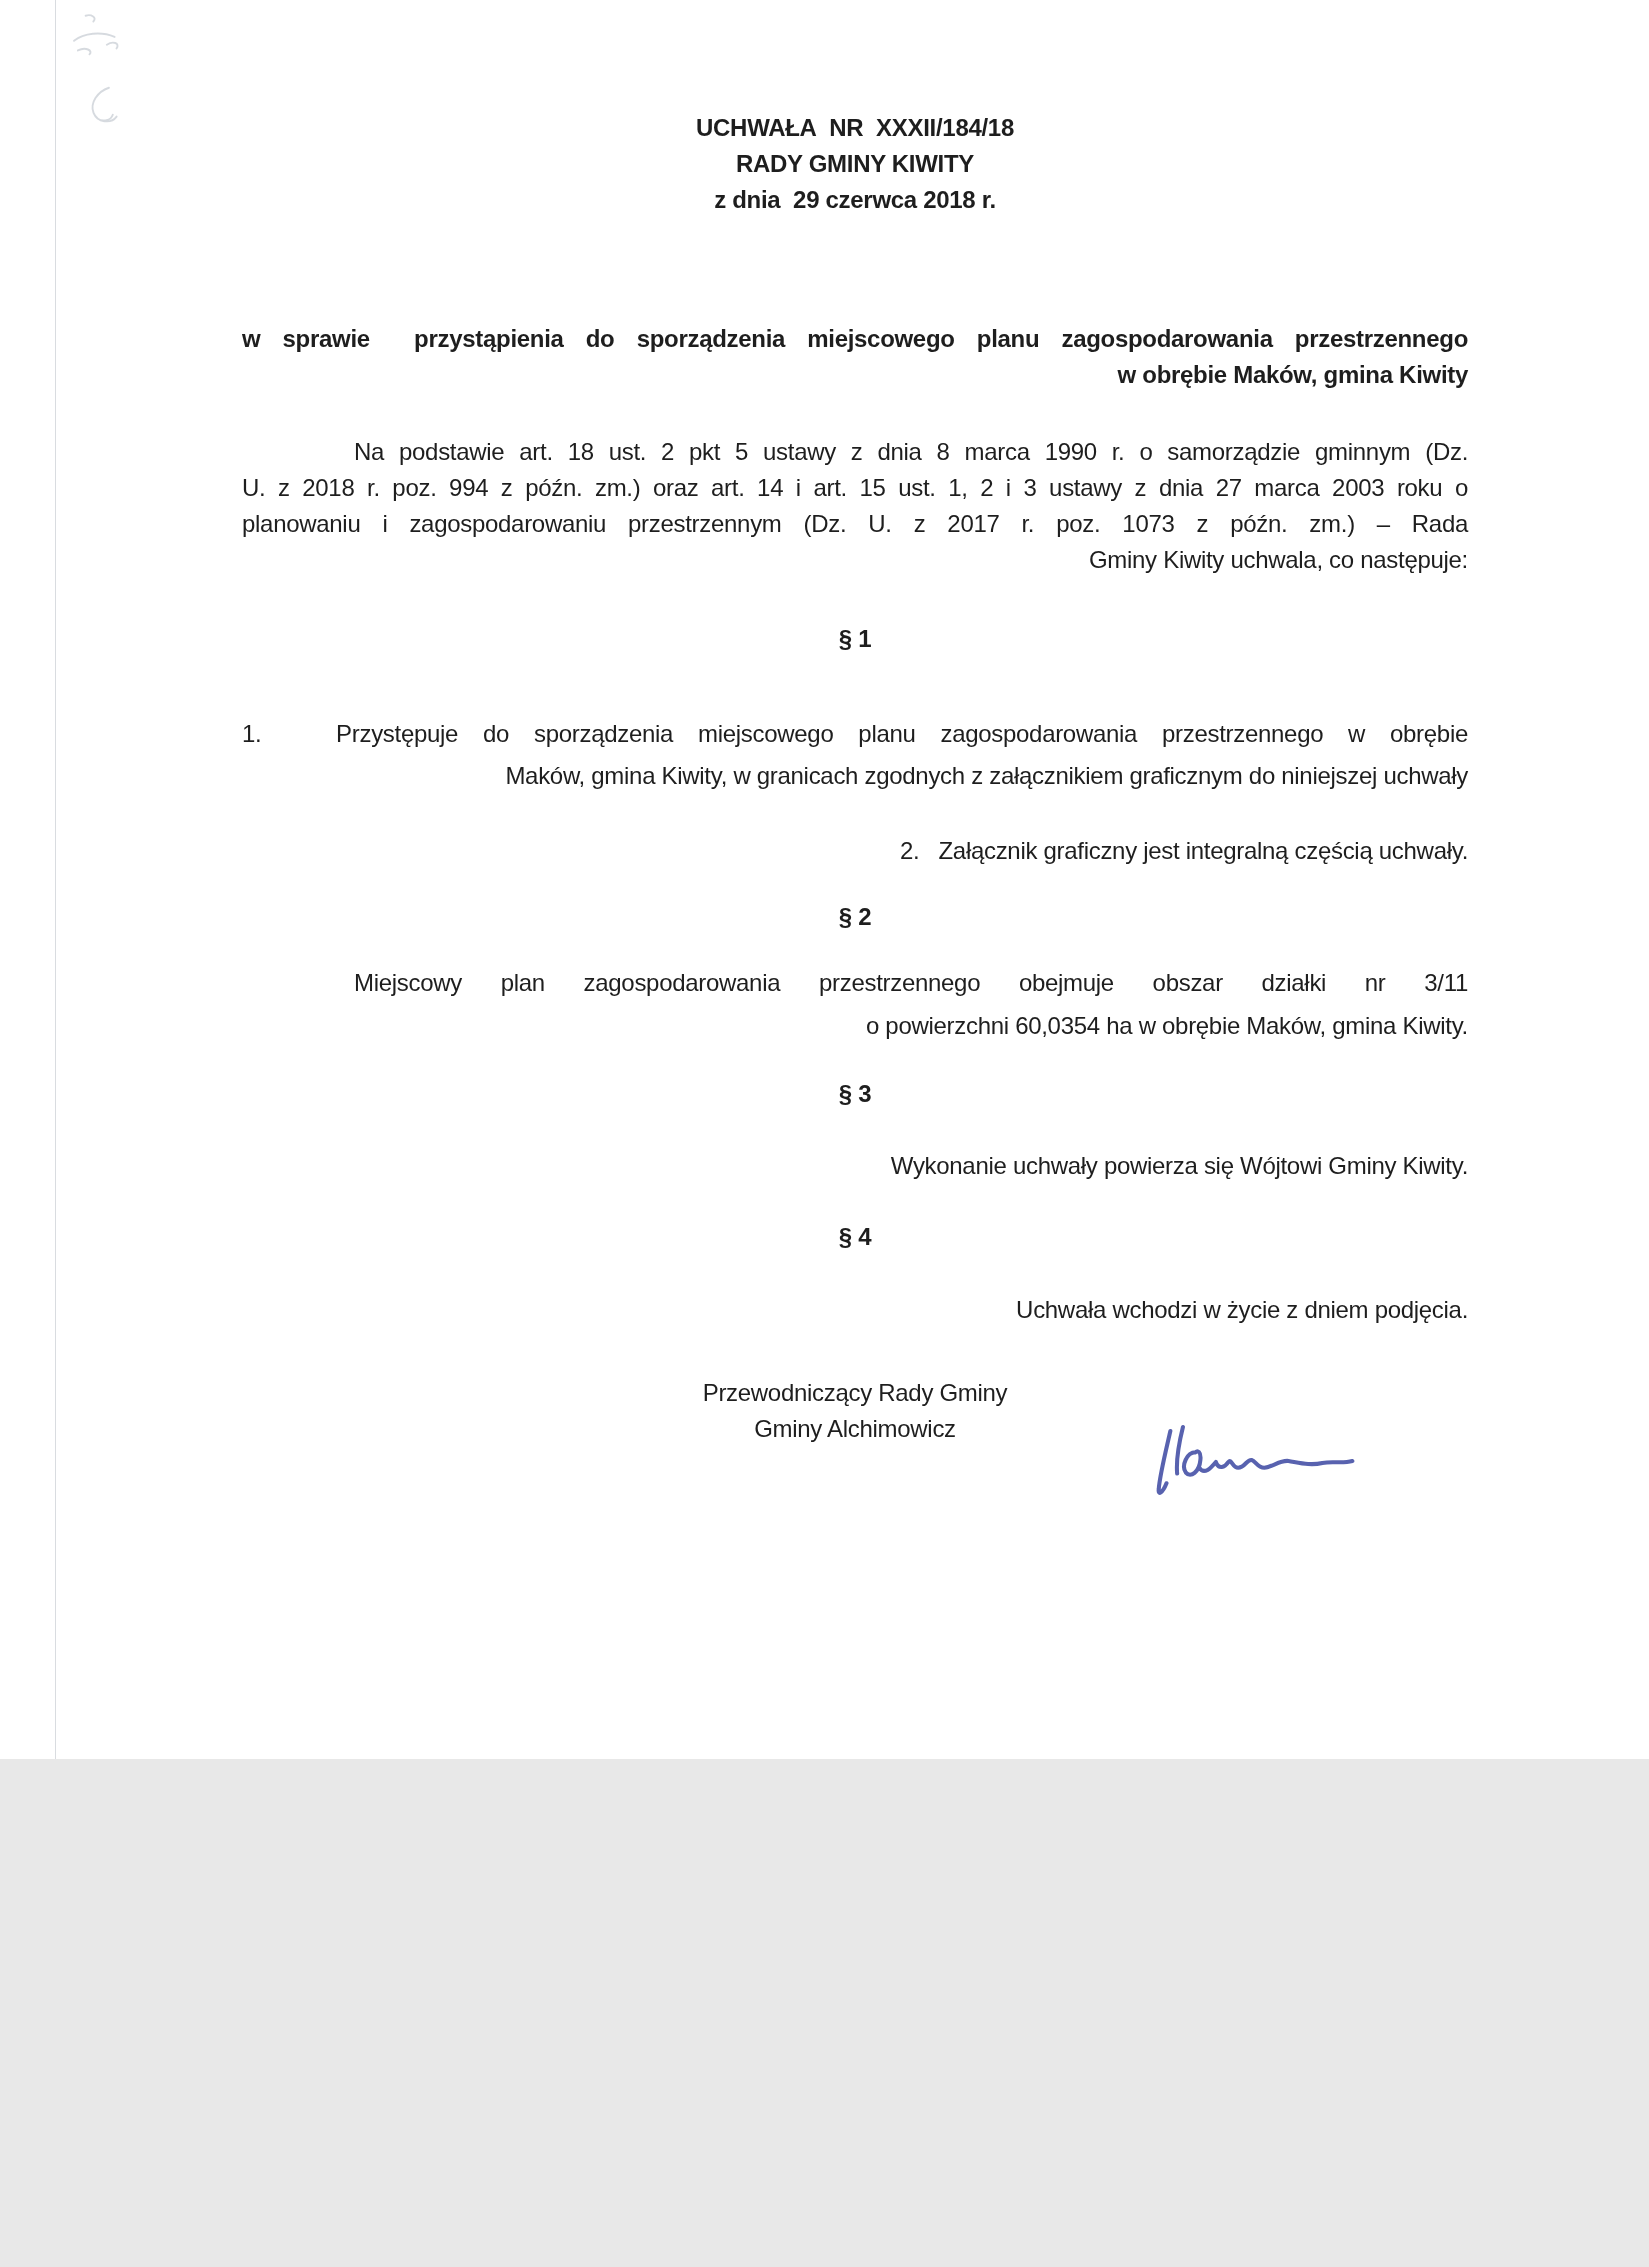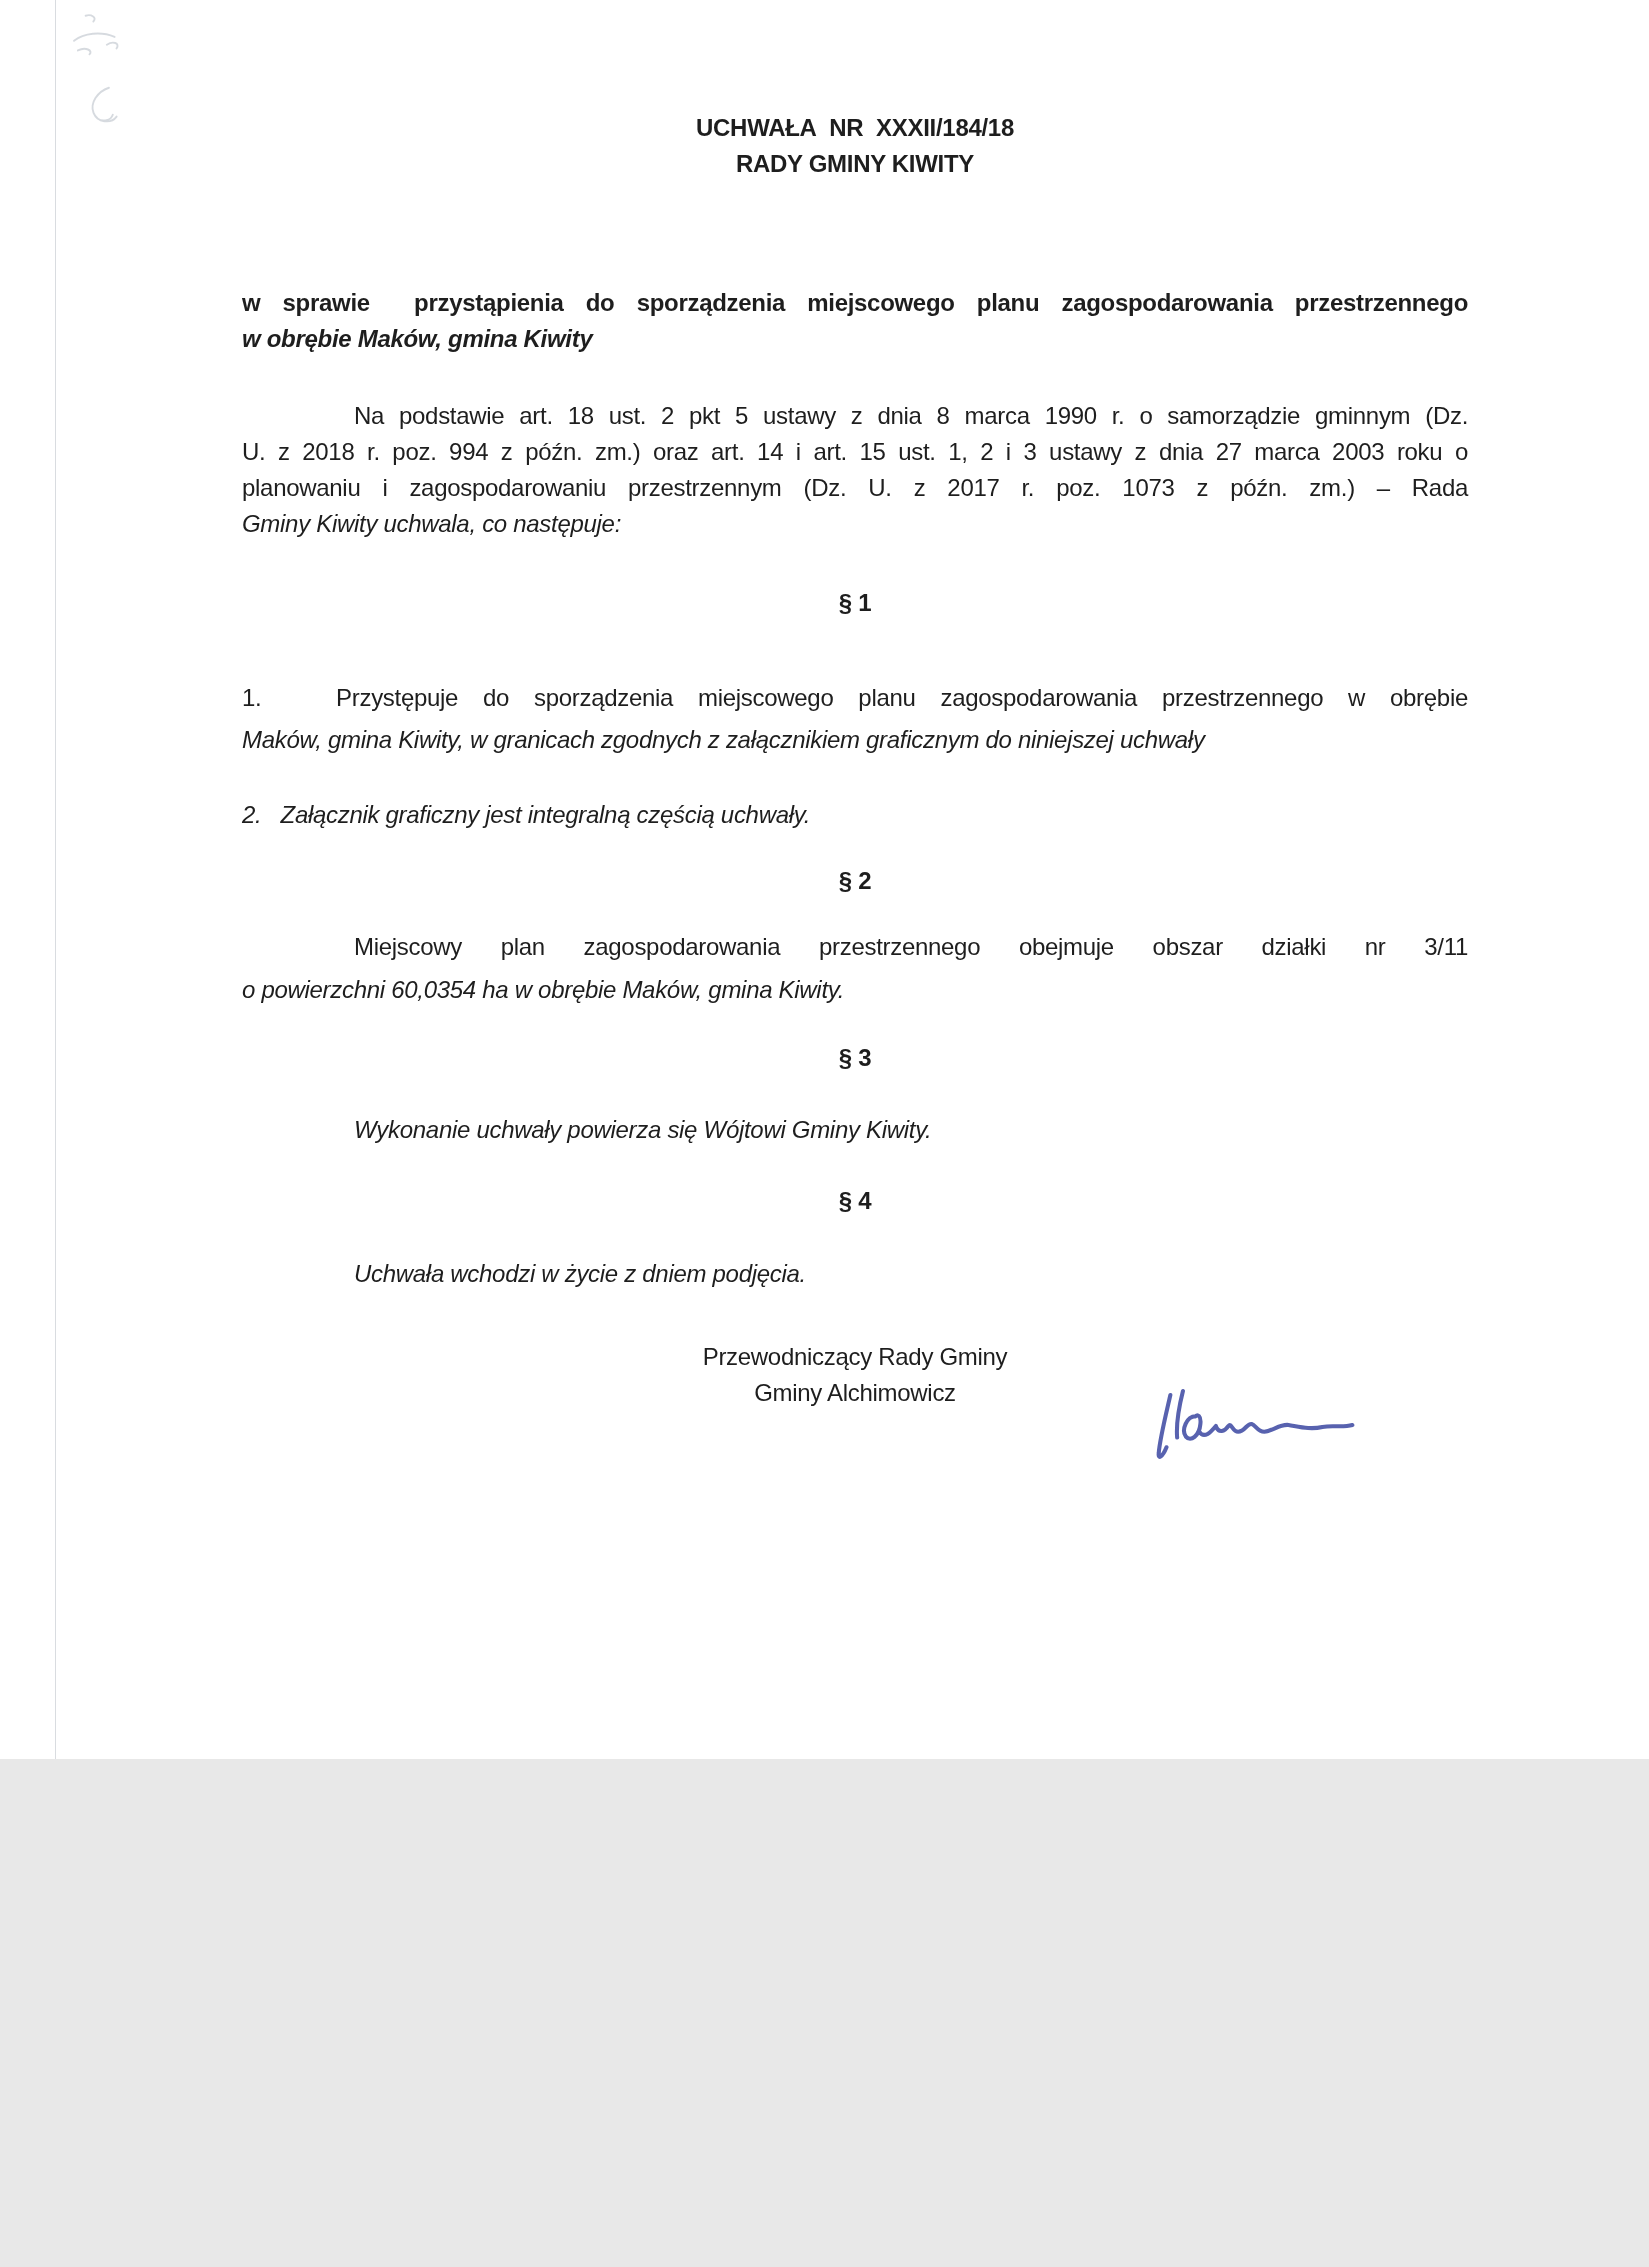--- a/index.html
+++ b/index.html
@@ -14,21 +14,21 @@
   }
   .content {
     position: absolute;
     left: 242px;
     top: 110px;
     width: 1226px;
   }
   .t  { font-size: 24px; letter-spacing: -0.3px; line-height: 36px; }
   .center { text-align: center; }
   .jline { text-align: justify; text-align-last: justify; }
-  .lline { text-align: left; font-style: italic; }
+  .lline { text-align: right; }
   .ind  { padding-left: 112px; margin-top: 26px; }
   .pt   { line-height: 42px; }
   .s2l  { line-height: 43px; }
 
   .doc-header { text-align: center; font-weight: bold; }
   .subject { margin-top: 103px; font-weight: bold; }
   .legal { margin-top: 41px; }
   .mark1 { margin-top: 43px; font-weight: bold; }
   .point1 { margin-top: 56px; }
   .point2 { margin-top: 33px; }
@@ -89,20 +89,21 @@
   </svg>
   <svg class="smudge smudge-b" width="54" height="50" viewBox="0 0 56 52">
     <path d="M30,6 C18,10 10,22 14,32 C18,42 32,44 38,36 M18,38 C24,42 32,40 34,34" stroke="#b6bdc6" stroke-width="2" fill="none" stroke-linecap="round"></path>
   </svg>
 
   <div class="content">
 
     <div class="doc-header">
       <div class="t">UCHWAŁA&nbsp; NR&nbsp; XXXII/184/18</div>
       <div class="t">RADY GMINY KIWITY</div>
+      <div class="t">z dnia&nbsp; 29 czerwca 2018 r.</div>
     </div>
 
     <div class="subject">
       <div class="t jline">w sprawie&nbsp; przystąpienia do sporządzenia miejscowego planu zagospodarowania przestrzennego</div>
       <div class="t lline">w obrębie Maków, gmina Kiwity</div>
     </div>
 
     <div class="legal">
       <div class="t jline ind">Na podstawie art. 18 ust. 2 pkt 5 ustawy z dnia 8 marca 1990 r. o samorządzie gminnym (Dz.</div>
       <div class="t jline">U. z 2018 r. poz. 994 z późn. zm.) oraz art. 14 i art. 15 ust. 1, 2 i 3 ustawy z dnia 27 marca 2003 roku o</div>

